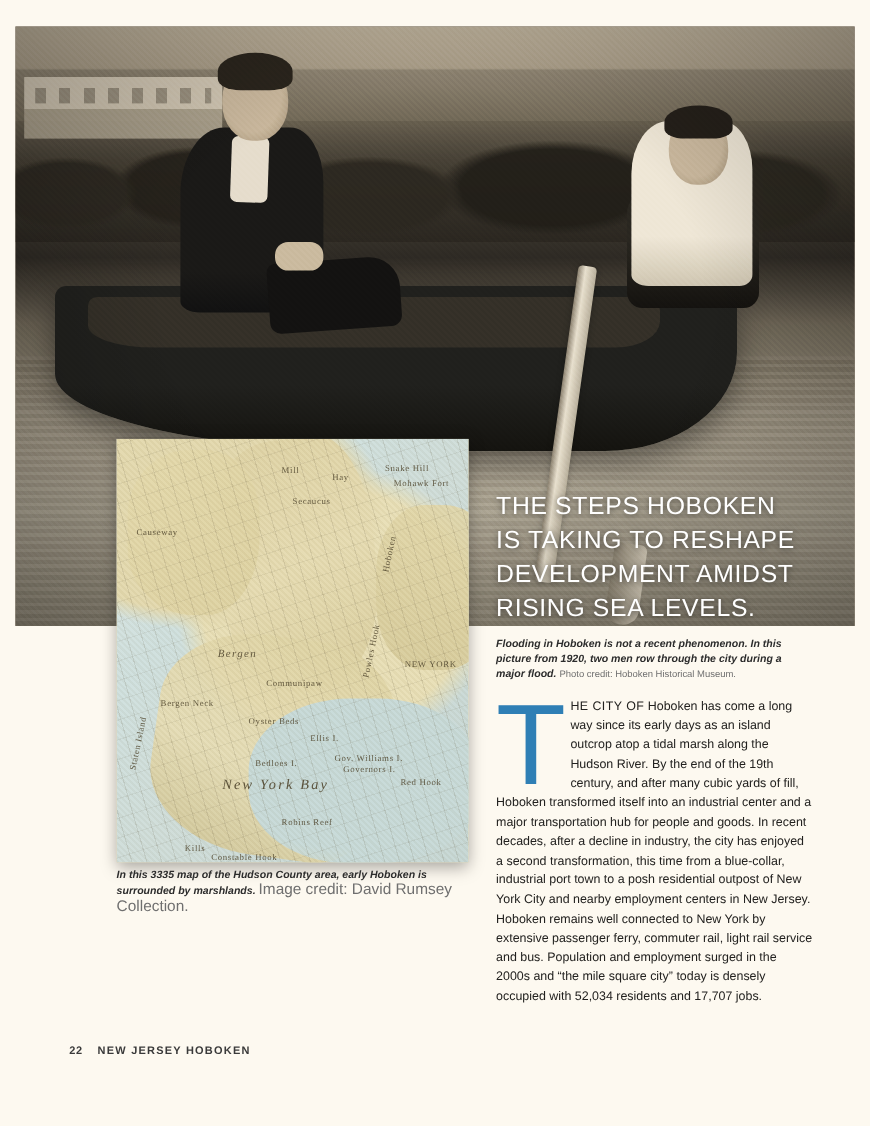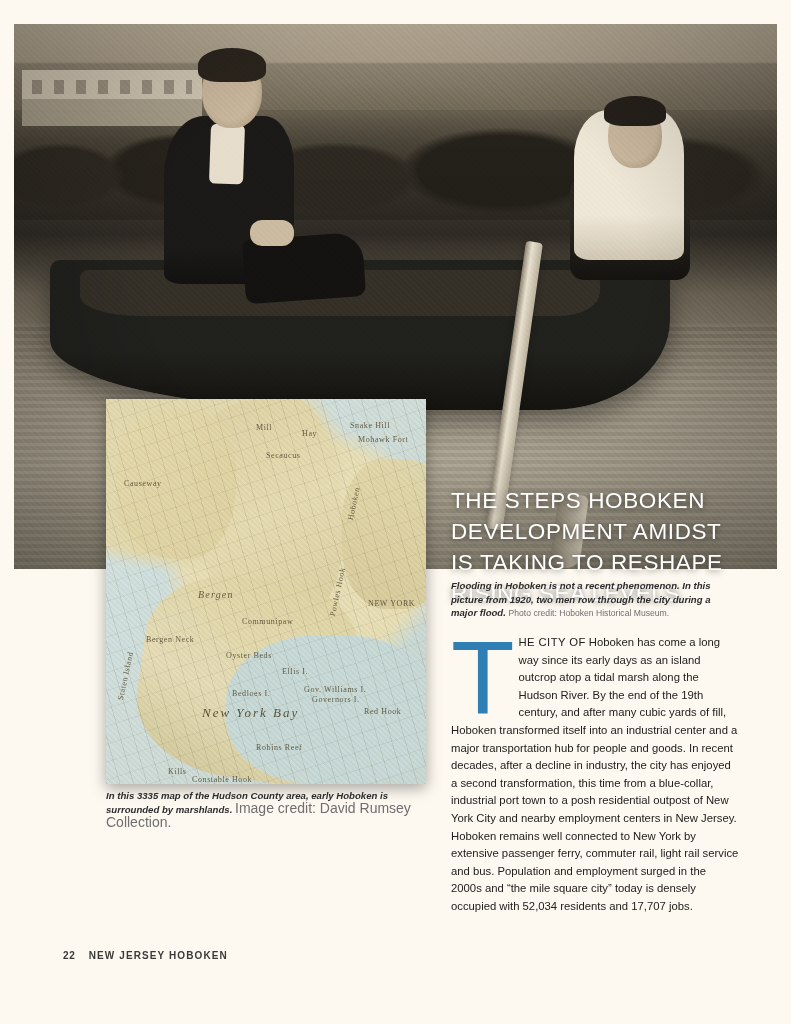--- a/index.html
+++ b/index.html
@@ -191,21 +191,20 @@
     position: absolute;
     left: 451px;
     top: 444px;
     width: 320px;
     color: #ffffff;
     font-size: 22.5px;
     line-height: 31px;
     letter-spacing: .6px;
     font-weight: 300;
     text-shadow: 0 1px 6px rgba(0,0,0,.55);
-    margin-top: 41px;
   }
   .headline div { white-space: nowrap; }
 
   
   .map-wrap {
     position: absolute;
     left: 106px;
     top: 399px;
     width: 320px;
     height: 385px;
@@ -363,22 +362,22 @@
 
     <div class="oar"></div>
     <div class="oar-blade"></div>
 
     <div class="hero-grain"></div>
     <div class="hero-vignette"></div>
   </div>
 
   <div class="headline">
     <div>THE STEPS HOBOKEN</div>
+    <div>IS TAKING TO RESHAPE</div>
     <div>DEVELOPMENT AMIDST</div>
-    <div>IS TAKING TO RESHAPE</div>
     <div>RISING SEA LEVELS.</div>
   </div>
 
   <div class="photo-caption">
     <b>Flooding in Hoboken is not a recent phenomenon. In this picture from 1920, two men row through the city during a major flood.</b>
     <span class="credit">Photo credit: Hoboken Historical Museum.</span>
   </div>
 
   <div class="map-wrap">
     <div class="map-base"></div>

